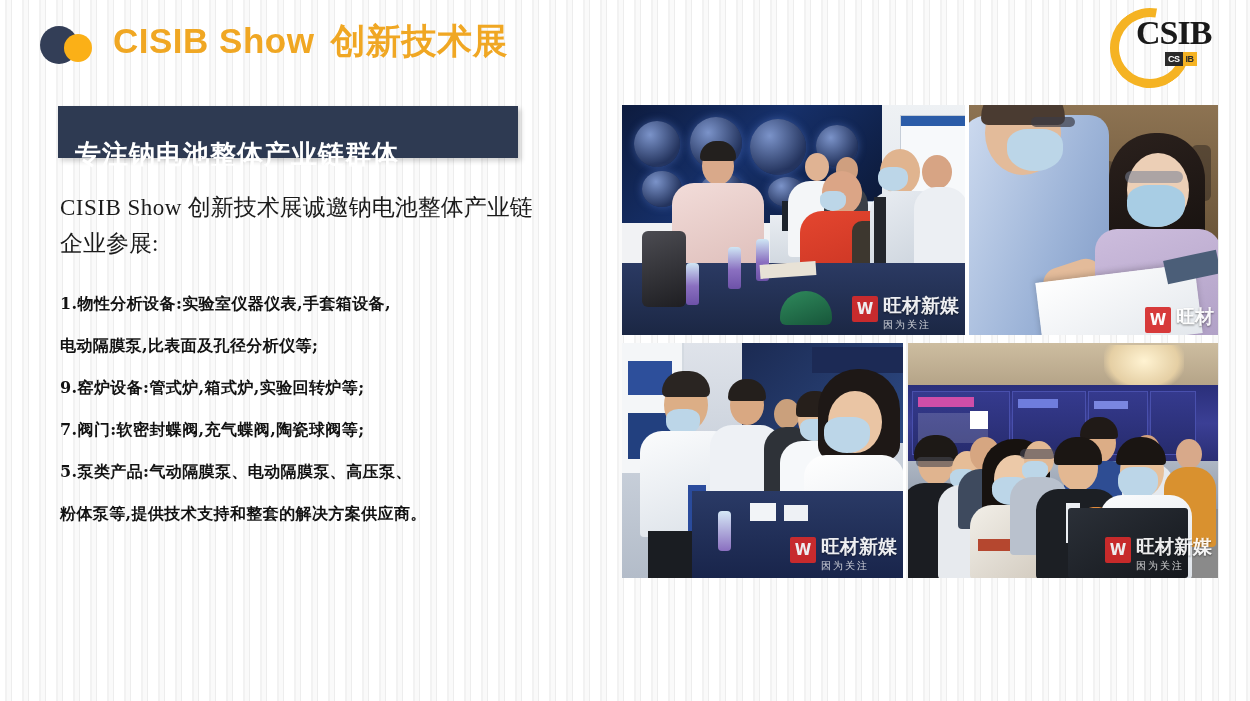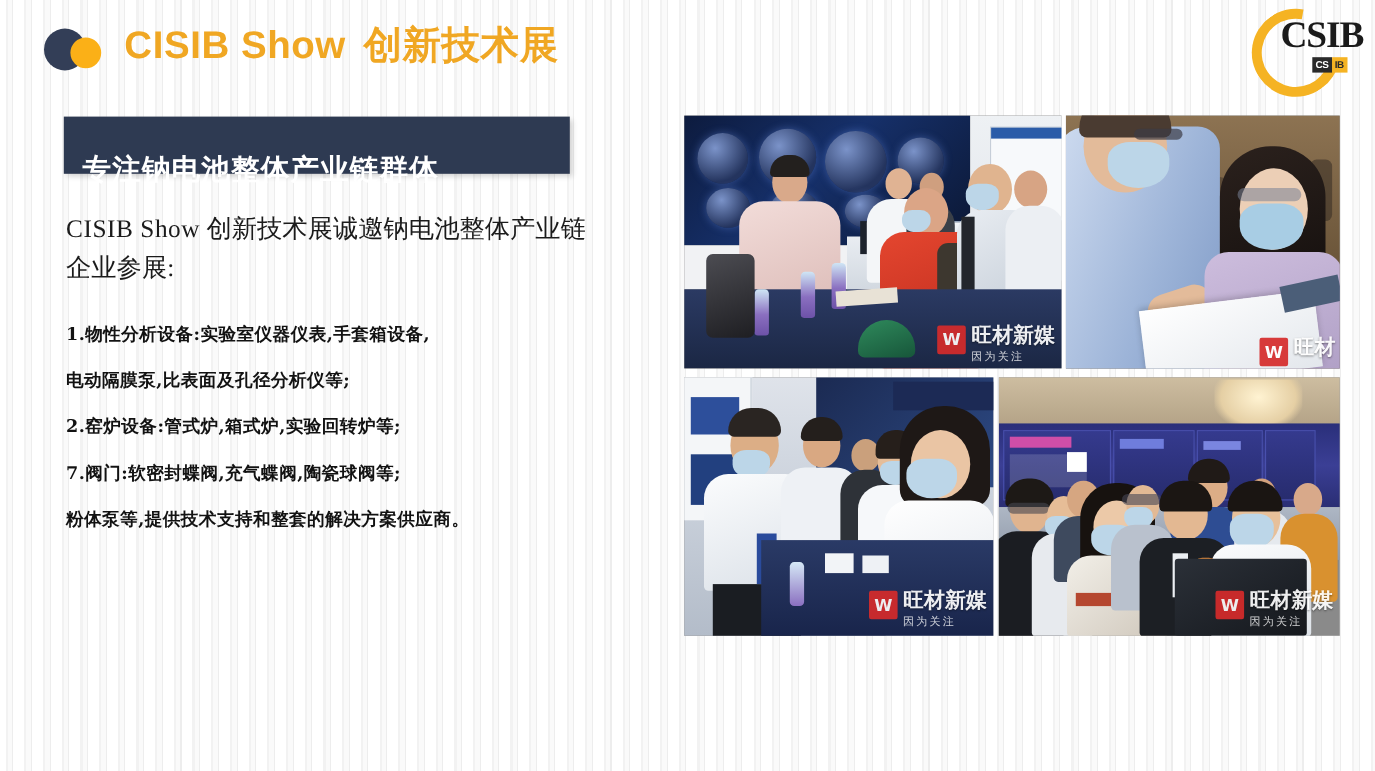--- a/index.html
+++ b/index.html
@@ -59,21 +59,21 @@
   }
   .header-title .cn {
     margin-left: 16px;
     font-family: "DejaVu Sans", "Liberation Sans", sans-serif;
     font-weight: bold;
   }
 
   
   .brand-logo {
     position: absolute;
-    right: 0; top: 6px;
+    right: 28px; top: 6px;
     width: 112px; height: 72px;
   }
   .brand-logo .arc {
     position: absolute;
     left: 0; top: 2px;
     width: 62px; height: 62px;
     border-radius: 50%;
     border: 9px solid #f5b323;
     border-right-color: transparent;
     border-top-color: #f5b323;
@@ -351,22 +351,23 @@
 
   <div class="body-text">
     <p class="intro">
       <span class="latin">CISIB  Show</span>
       <span>创新技术展诚邀钠电池整体产业链</span><br>
       <span>企业参展:</span>
     </p>
     <ul class="list">
       <li>1.物性分析设备:实验室仪器仪表,手套箱设备,</li>
       <li>电动隔膜泵,比表面及孔径分析仪等;</li>
-      <li>2.窑炉设备:管式炉,箱式炉,实验回转炉等;</li>
+      <li>9.窑炉设备:管式炉,箱式炉,实验回转炉等;</li>
       <li>7.阀门:软密封蝶阀,充气蝶阀,陶瓷球阀等;</li>
+      <li>5.泵类产品:气动隔膜泵、电动隔膜泵、高压泵、</li>
       <li>粉体泵等,提供技术支持和整套的解决方案供应商。</li>
     </ul>
   </div>
 
   <div class="photos">
 
     <div class="photo p-tl">
       <div class="scene">
         <div class="wall"></div>
         <div class="wall-items">

